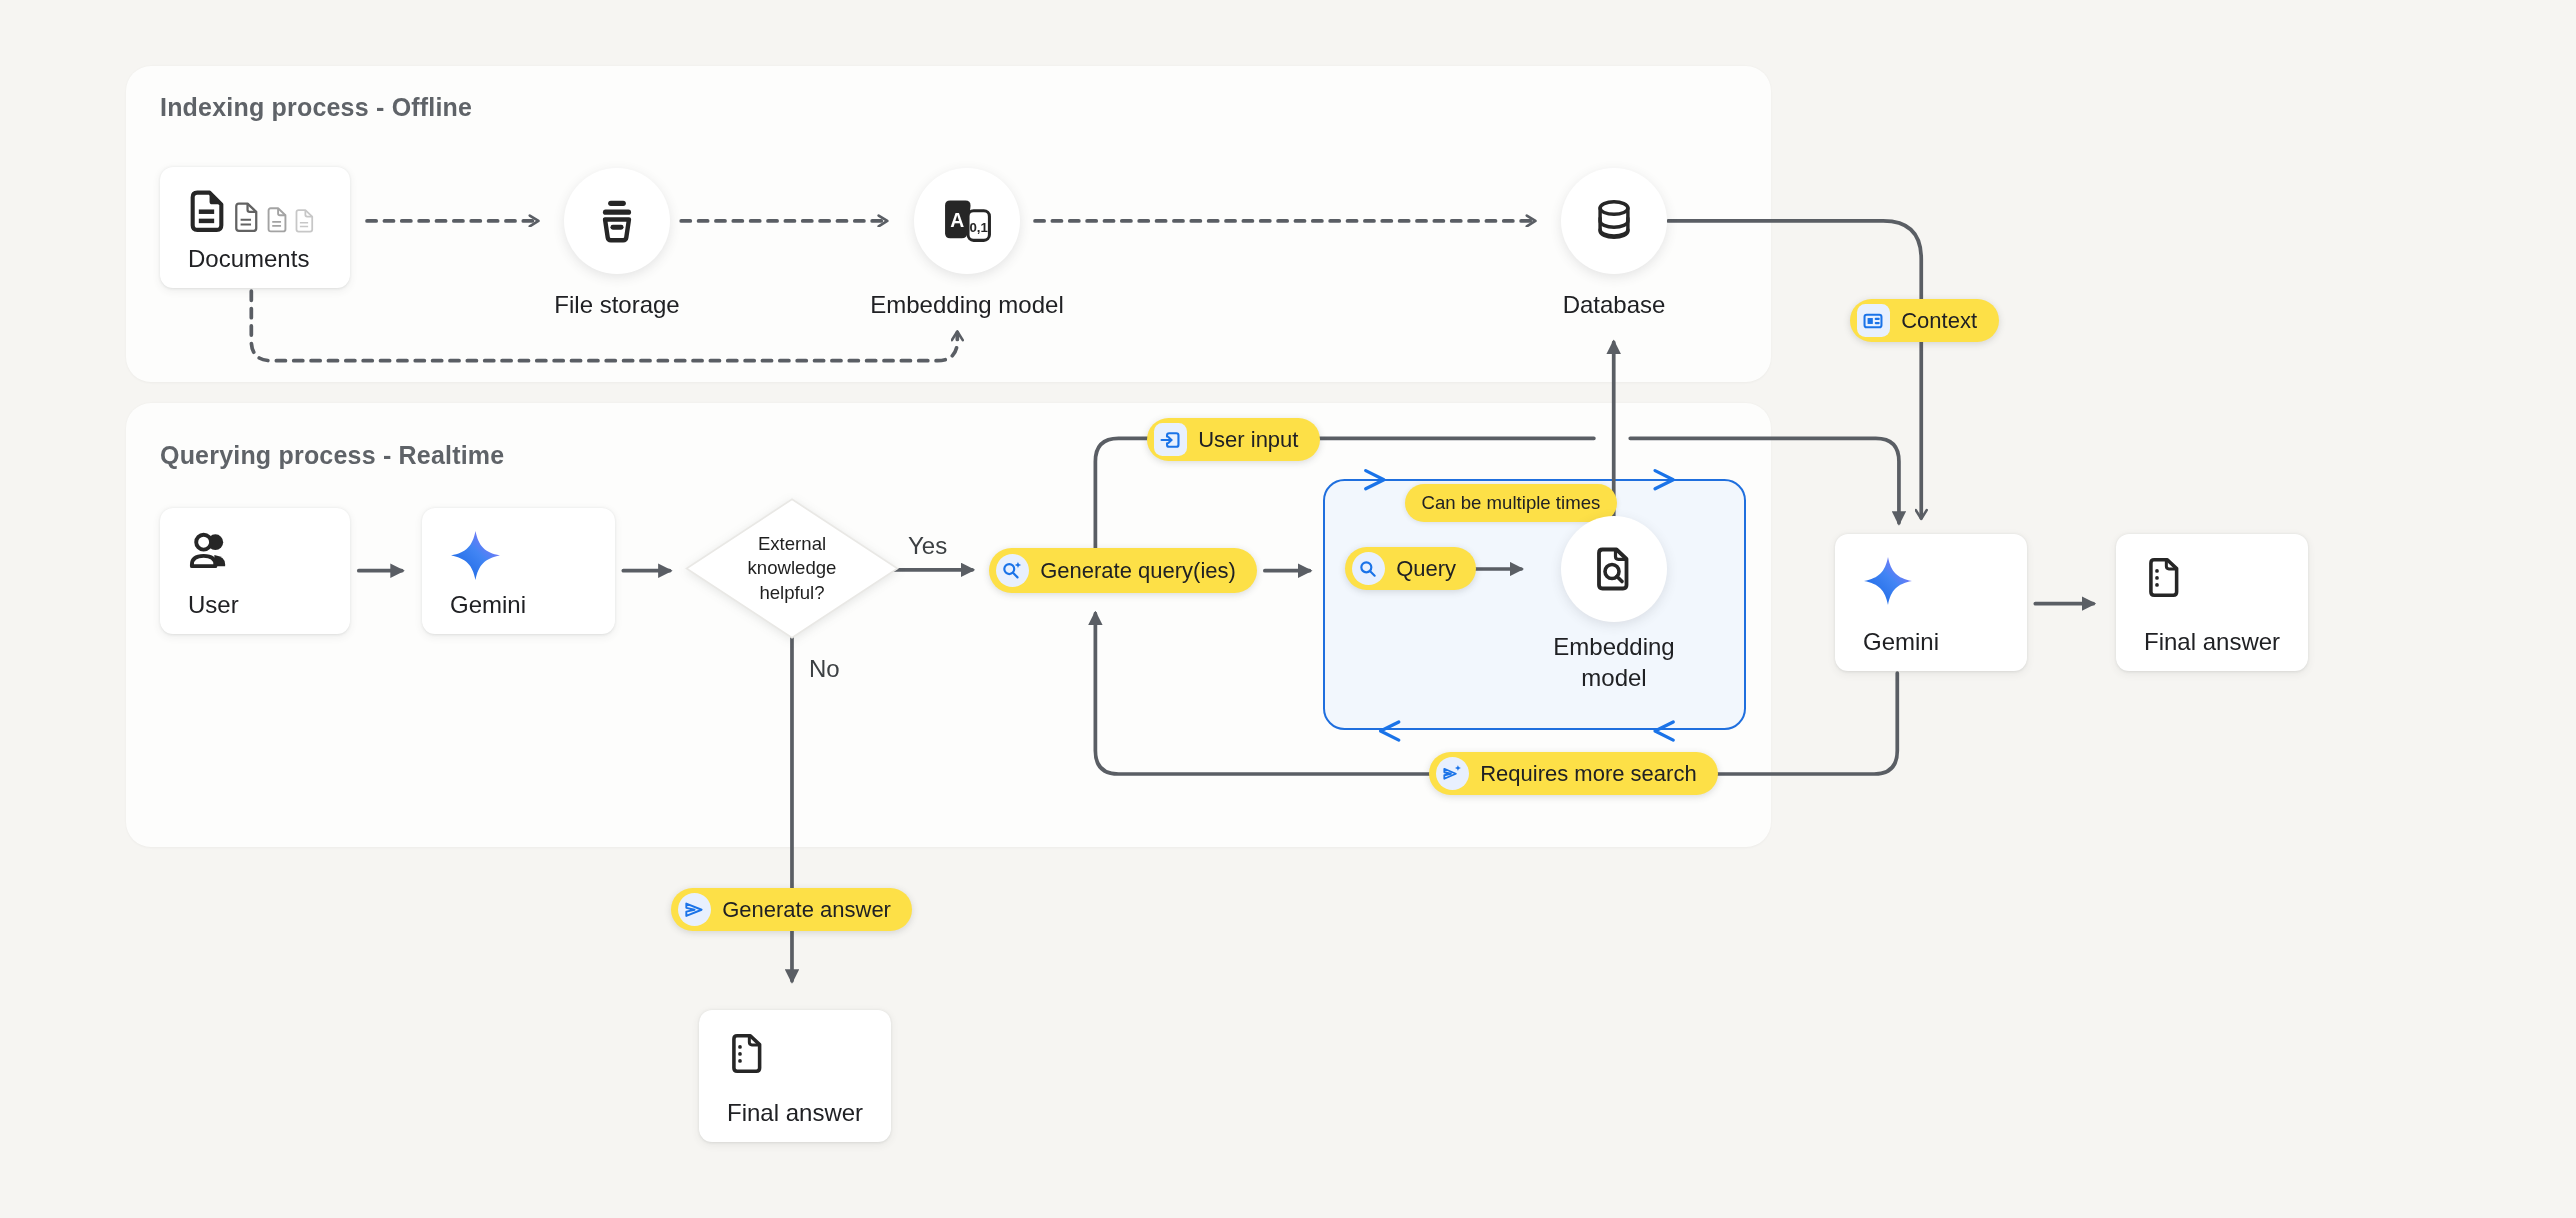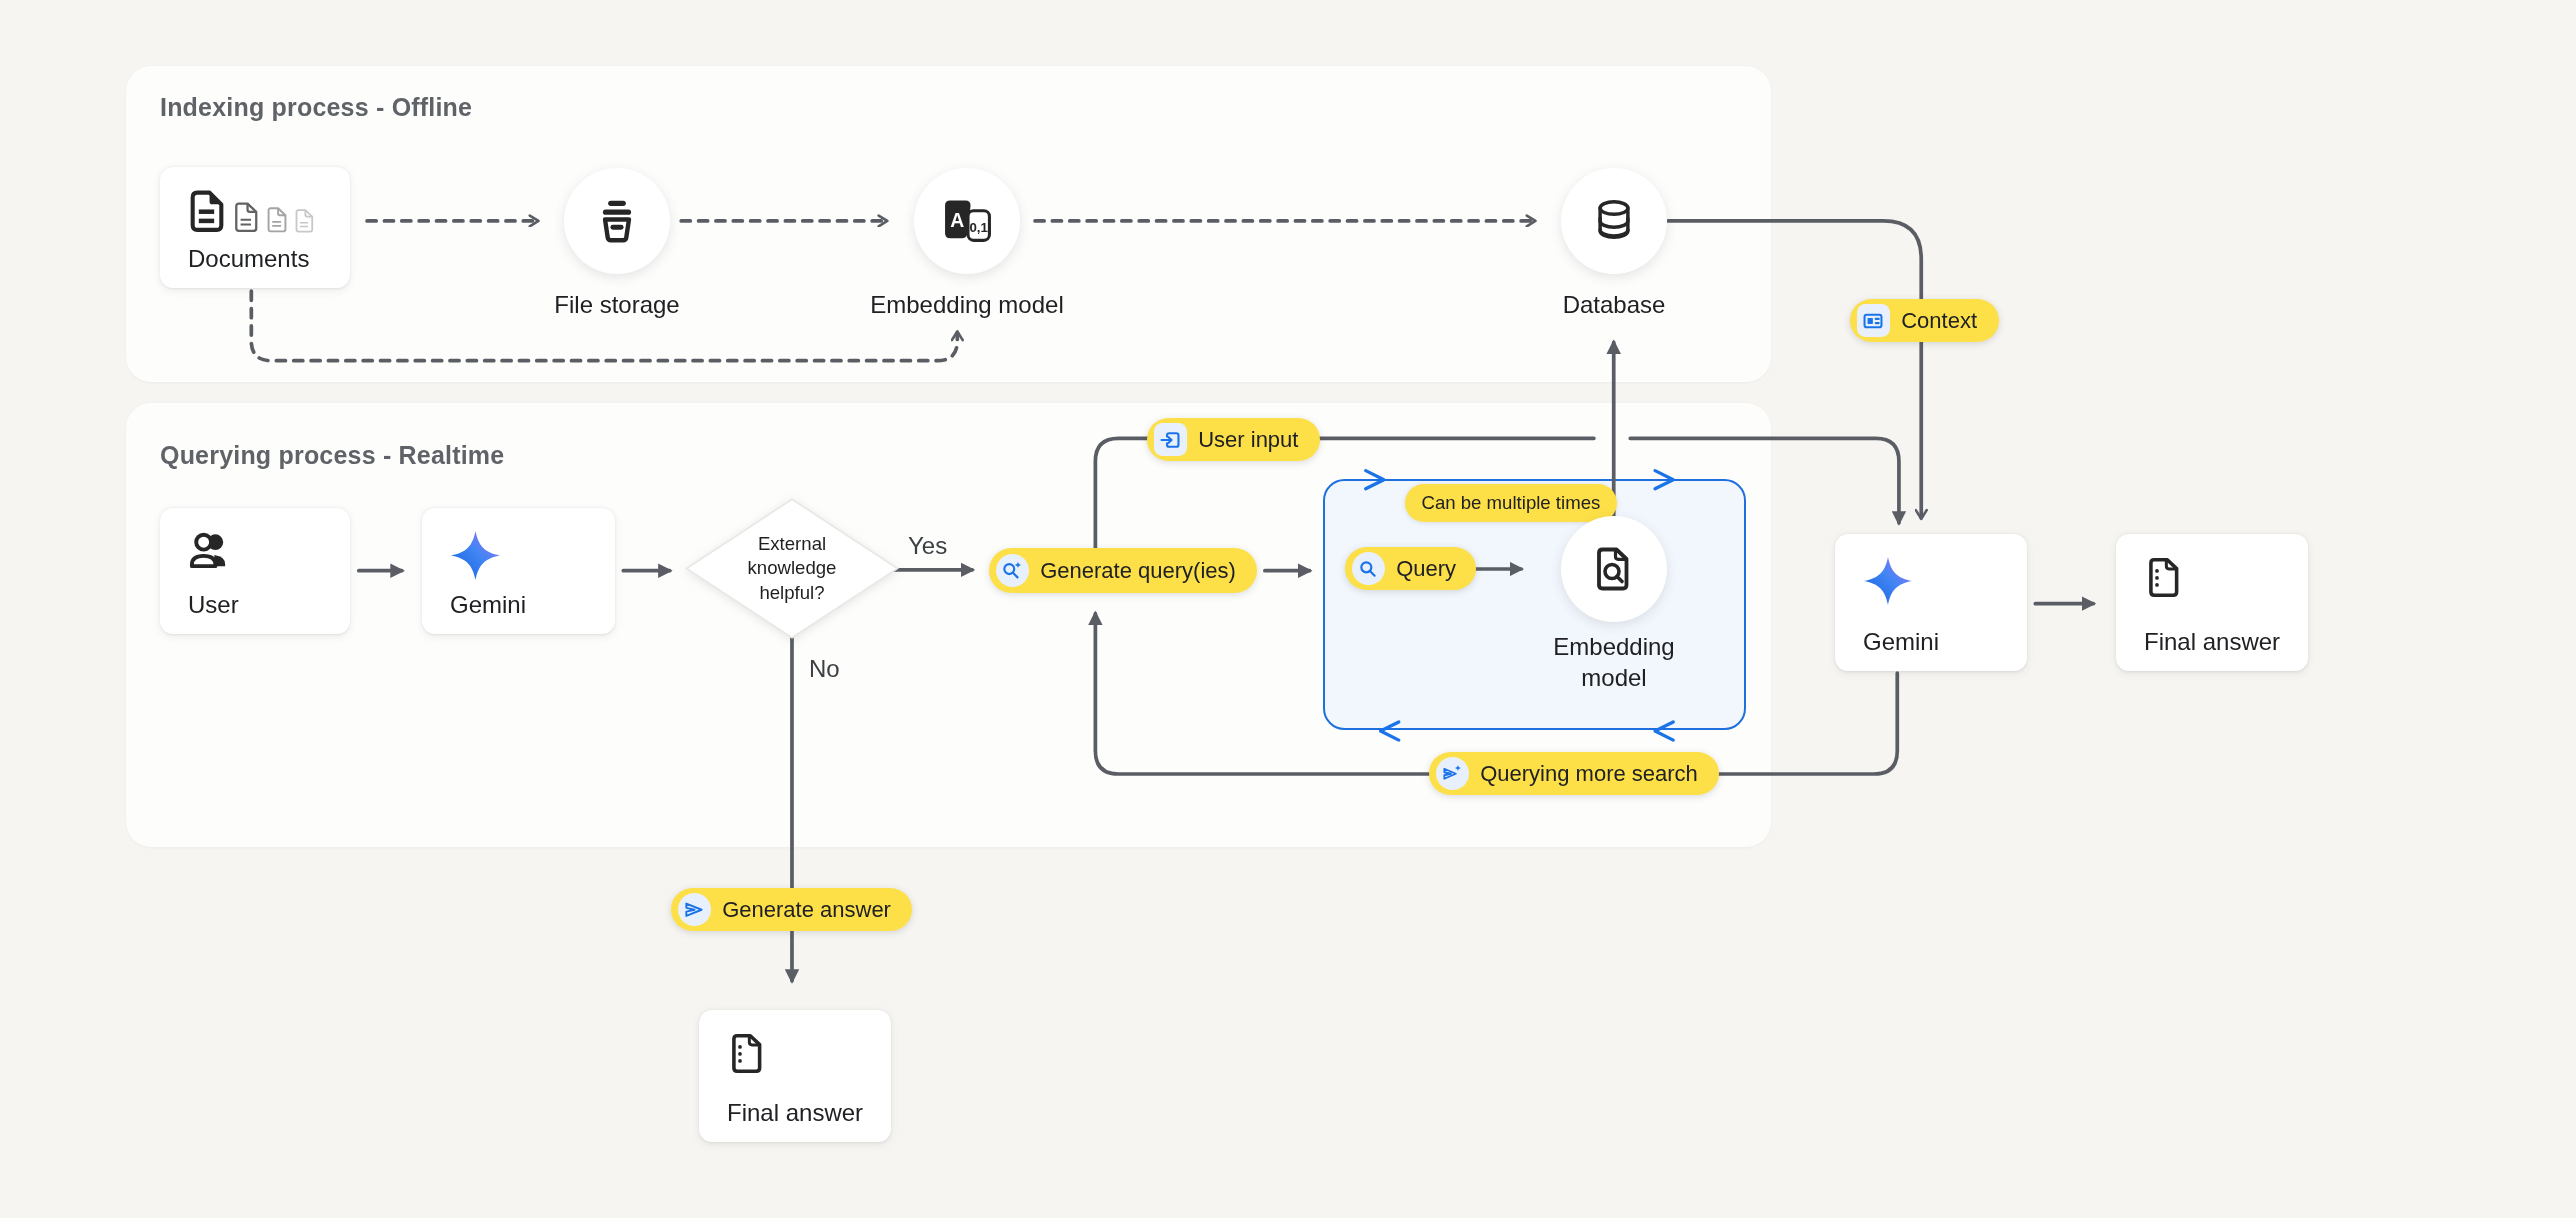--- a/index.html
+++ b/index.html
@@ -285,21 +285,21 @@
     <div class="label">Final answer</div>
   </div>
 
   <div class="pill" style="left:1429px;top:752px;height:43px;">
     <span class="ic">
       <svg width="21.5" height="21.5" viewBox="0 0 26 26" fill="none">
         <path d="M4 7 L18 13 L4 19 V14.8 L12 13 L4 11.2 Z" stroke="#1a73e8" stroke-width="2.2" stroke-linejoin="round"></path>
         <path d="M20.5 2.5 c.5 2.2 1.4 3.1 3.6 3.6 c-2.2 .5-3.1 1.4-3.6 3.6 c-.5-2.2-1.4-3.1-3.6-3.6 c2.2-.5 3.1-1.4 3.6-3.6 Z" fill="#1a73e8"></path>
       </svg>
     </span>
-    <span>Querying more search</span>
+    <span>Requires more search</span>
   </div>
 
   <div class="pill" style="left:671px;top:888px;height:43px;">
     <span class="ic">
       <svg width="21.5" height="21.5" viewBox="0 0 26 26" fill="none">
         <path d="M4 5.5 L22.5 13 L4 20.5 V15.3 L14 13 L4 10.7 Z" stroke="#1a73e8" stroke-width="2.3" stroke-linejoin="round"></path>
       </svg>
     </span>
     <span>Generate answer</span>
   </div>

